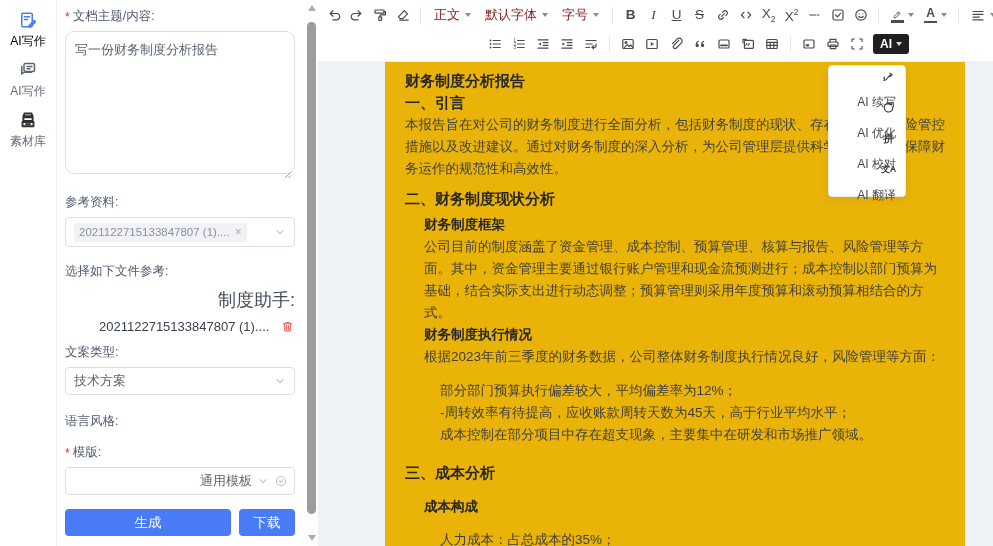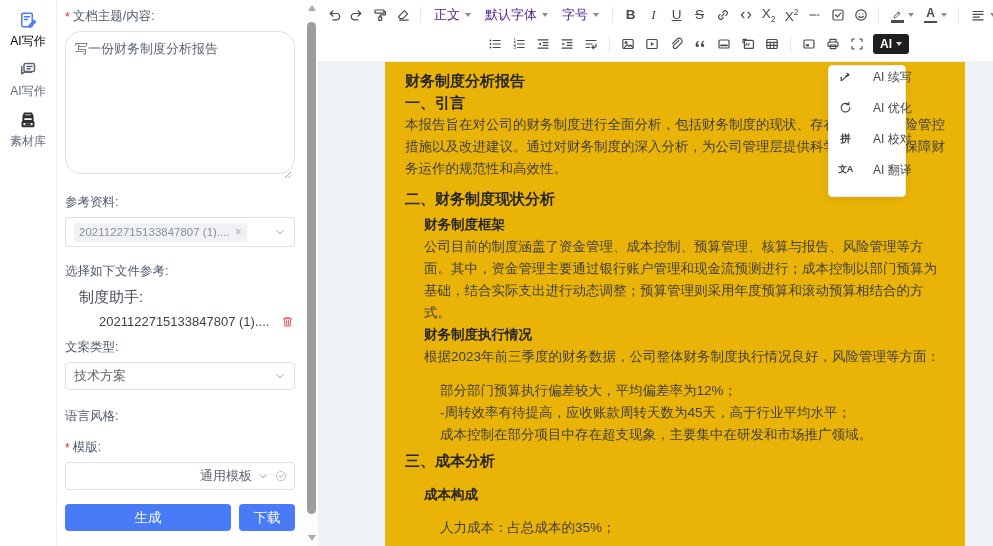--- a/index.html
+++ b/index.html
@@ -17,38 +17,38 @@
   .nv-ic svg { display:block; width:20px; height:20px; fill:none; stroke:#5d6470; stroke-width:1.2; stroke-linecap:round; stroke-linejoin:round; }
   .nav-item.active .nv-ic svg { stroke:#4a7bf7; }
   .nav-item.dark .nv-ic svg { stroke:#2e2e2e; stroke-width:1.5; }
 
   
   .form-panel { position:absolute; left:57px; top:0; width:248px; height:546px; background:#fff;
     padding:8px 10px 0 8px; }
   .f-label { font-size:12.5px; color:#515a6e; display:flex; align-items:center; }
   .req { color:#f5222d; margin-right:3px; font-size:12px; }
   .topic-wrap { position:relative; margin-top:6px; }
-  .topic-area { width:230px; height:143px; border:1px solid #dcdfe6; border-radius:16px; resize:none;
+  .topic-area { width:230px; height:143px; border:1px solid #dcdfe6; border-radius:9px; resize:none;
     font-size:13px; color:#5a6472; padding:8px 9px; line-height:1.5; outline:none;
-    font-family:Liberation Mono, monospace; }
+    font-family:Liberation Serif, serif; }
   .resize-h { position:absolute; right:3px; bottom:5px; width:8px; height:8px; }
   .sel { position:relative; margin-top:6px; width:230px; height:28px; border:1px solid #dcdfe6; border-radius:4px;
     background:#fff; display:flex; align-items:center; padding:0 24px 0 8px; font-size:13px; color:#5f6670; cursor:pointer; }
   .sel.tall { height:30px; }
   .sel .chev { position:absolute; right:7px; top:50%; margin-top:-7px; width:14px; height:14px; }
   .sel .chev svg, .circle-ok svg { display:block; width:14px; height:14px; fill:none; stroke:#c0c4cc; stroke-width:1.3; stroke-linecap:round; stroke-linejoin:round; }
   .circle-ok { position:absolute; right:24px; top:50%; margin-top:-7px; width:14px; height:14px; }
   .sel.has-ok { padding-right:42px;justify-content:flex-end; }
   .sel.has-ok .chev { right:24px; }
   .sel.has-ok .circle-ok { right:6px; }
   .tag { display:inline-flex; align-items:center; background:#f0f2f5; border-radius:2px; height:19px;
     padding:0 5px; font-size:11.5px; color:#8a919f; max-width:196px; white-space:nowrap; }
   .tag .tag-x { margin-left:5px; color:#a8abb2; font-size:12px; cursor:pointer; }
   .mt16 { margin-top:16px; } .mt14 { margin-top:14px; } .mt18 { margin-top:18px; } .mt10 { margin-top:10px; }
-  .group-label { font-size:15px; color:#454c59; margin:8px 0 0 14px; }
+  .group-label { font-size:18px; color:#454c59; margin:8px 0 0 20px;text-align:right; }
   .file-row { display:flex; align-items:center; justify-content:space-between; margin-top:7px; padding-left:34px; }
   .file-name { font-size:13px; color:#3c424d; }
   .trash { width:15px; height:15px; cursor:pointer; }
   .trash svg { display:block; width:15px; height:15px; fill:none; stroke:#f25f5f; stroke-width:1.2; stroke-linecap:round; stroke-linejoin:round; }
   .btn-row { display:flex; gap:8px; margin-top:14px; }
   .btn { background:#4a7bf7; color:#fff; font-size:13.5px; border:none; border-radius:4px; height:27px;
     display:flex; align-items:center; justify-content:center; cursor:pointer;
     font-family:"Liberation Sans","DejaVu Sans",sans-serif; }
   .btn-generate { width:166px; } .btn-download { width:56px; }
 
@@ -62,46 +62,46 @@
   
   .editor { position:absolute; left:318px; top:0; right:0; bottom:0; }
   .toolbar { height:62px; background:#fff; border-bottom:1px solid #f1f2f4; }
   .tb-row { display:flex; align-items:center; height:30px; padding-left:4px; }
   .tb-row2 { padding-left:165px; height:28px; }
   .tb-btn { width:23px; height:24px; display:flex; align-items:center; justify-content:center; cursor:pointer;
     color:#4b4b4b; border-radius:3px; flex:none; }
   .tb-row2 .tb-btn { width:24px; }
   .tb-btn svg { display:block; width:16px; height:16px; fill:none; stroke:#4b4b4b; stroke-width:1.2; stroke-linecap:round; stroke-linejoin:round; }
   .tb-sep { width:1px; height:16px; background:#e4e5e8; margin:0 6px; flex:none; }
-  .tb-dd { display:flex; align-items:center; gap:5px; padding:0 7px; font-size:13px; color:#4c1d95; cursor:pointer; flex:none; }
+  .tb-dd { display:flex; align-items:center; gap:5px; padding:0 7px; font-size:13px; color:#7f1d1d; cursor:pointer; flex:none; }
   .caret { width:0; height:0; border-left:3.5px solid transparent; border-right:3.5px solid transparent; border-top:4.5px solid #8c8c8c; }
   .txt-ic { font-size:13.5px; color:#4b4b4b; line-height:1; }
   .b { font-weight:bold; } .i { font-style:italic; font-family:"Liberation Serif",serif; }
   .u { text-decoration:underline; } .s { text-decoration:line-through; }
   .subsup sub, .subsup sup { font-size:8.5px; }
   .colorable { display:flex; flex-direction:column; align-items:center; line-height:1; }
   .color-bar { width:13px; height:2.5px; background:#4d4d4d; margin-top:1.5px; }
   .dd-ic { display:flex; align-items:center; gap:4px; padding:0 5px; cursor:pointer; flex:none; }
   .ai-pill { display:flex; align-items:center; gap:4px; background:#1f1f1f; color:#fff; border-radius:3px;
     height:20px; padding:0 7px; margin-left:4px; font-size:12px; font-weight:bold; cursor:pointer; flex:none; }
   .ai-pill .caret { border-top-color:#dadada; }
 
   .content { position:absolute; top:62px; left:0; right:0; bottom:0; background:#eef1f6; }
   .page { position:absolute; left:67px; top:0; width:580px; height:484px; background:#eab308; padding:8px 20px 0 20px; overflow:hidden; }
   .doc-h1 { font-size:15px; font-weight:bold; color:#262626; line-height:22px; }
   .doc-h2 { font-size:15px; font-weight:bold; color:#262626; line-height:22px; }
   .doc-h3 { font-size:13.5px; font-weight:bold; color:#262626; line-height:22px; }
   .doc-p { font-size:13.5px; color:#3f3f3f; line-height:22px; }
   .ind1 { margin-left:19px; } .ind2 { margin-left:35px; }
-  .mt8 { margin-top:8px; } .mt4 { margin-top:4px; } .mt12 { margin-top:12px; } .mt11 { margin-top:11px; } .mt10d { margin-top:4px; }
+  .mt8 { margin-top:8px; } .mt4 { margin-top:4px; } .mt12 { margin-top:12px; } .mt11 { margin-top:11px; } .mt10d { margin-top:16px; }
 
   
   .ai-menu { position:absolute; left:828px; top:65px; width:78px; background:#fff; border:1px solid #ebebeb;
     border-radius:4px; box-shadow:0 2px 10px rgba(0,0,0,.08); padding:3px 0; z-index:20; }
-  .ai-item { display:flex; align-items:flex-start; gap:20px; height:31px; padding:0 9px; cursor:pointer; }
+  .ai-item { display:flex; align-items:flex-end; gap:10px; height:31px; padding:0 9px; cursor:pointer;flex-direction:column; }
   .ai-item .mi { width:15px; height:15px; display:flex; align-items:center; justify-content:center; flex:none; }
   .ai-item .mi svg { display:block; width:15px; height:15px; fill:none; stroke:#3d3d3d; stroke-width:1.25; stroke-linecap:round; stroke-linejoin:round; }
   .mi-txt { font-size:10.5px; font-weight:bold; color:#3d3d3d; line-height:1; }
   .mi-txt.small { font-size:9px; letter-spacing:-.5px; }
   .ai-item .lbl { font-size:12px; color:#4a4a4a; white-space:nowrap; }
 </style>
 </head>
 <body>
 
 <div class="app">

